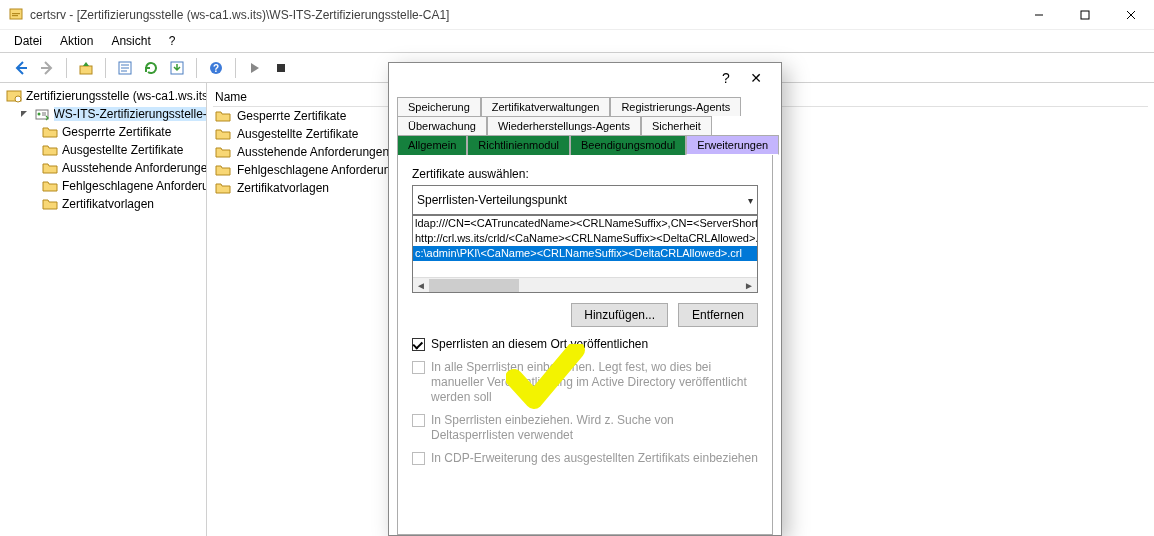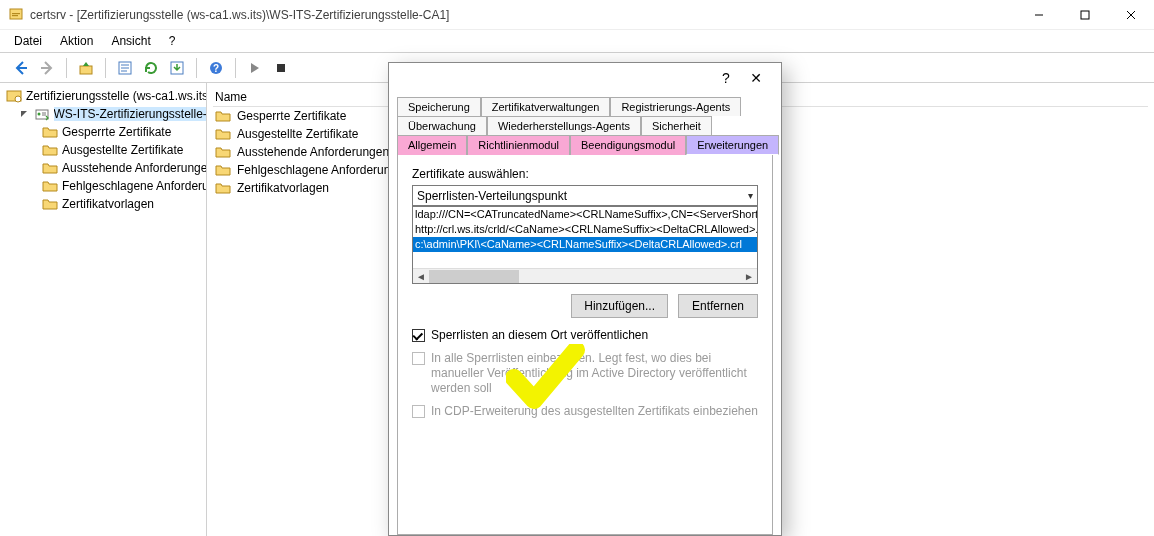--- a/index.html
+++ b/index.html
@@ -155,21 +155,21 @@
   .tab-strip {
     padding: 3px 8px 0 8px;
   }
   .tab-row {
     display: flex;
     gap: 0;
   }
   .tab {
     border: 1px solid #acacac;
     border-bottom: none;
-    background: #f9a8d4;
+    background: #15803d;
     font-size: 11px;
     padding: 3px 10px;
     position: relative;
     top: 1px;
     white-space: nowrap;
   }
   .tab.back { background: #f7f7f7; }
   .tab.active {
     background: #c4b5fd;
     border-bottom: 1px solid #fff;
@@ -179,21 +179,21 @@
     border: 1px solid #acacac;
     margin: 0 8px;
     flex: 1;
     padding: 12px 14px 10px 14px;
     overflow: hidden;
   }
 
   .field-label { margin-bottom: 4px; }
   .select {
     width: 100%;
-    height: 21px;
+    height: 30px;
     border: 1px solid #7a7a7a;
     background: #fff;
     display: flex; align-items: center;
     padding: 0 4px;
     font-size: 12px;
   }
   .select .sel-text { flex: 1; }
   .select .sel-arrow { font-size: 10px; color: #333; }
 
   .desc { margin: 10px 0 6px 0; line-height: 1.35; }
@@ -535,20 +535,24 @@
       <div class="chk-row">
         <span class="chk-box checked"></span>
         <span>Sperrlisten an diesem Ort veröffentlichen</span>
       </div>
       <div class="chk-row disabled">
         <span class="chk-box"></span>
         <span>In alle Sperrlisten einbeziehen. Legt fest, wo dies bei manueller Veröffentlichung im Active Directory veröffentlicht werden soll</span>
       </div>
       <div class="chk-row disabled">
         <span class="chk-box"></span>
+        <span>In Sperrlisten einbeziehen. Wird z. Suche von Deltasperrlisten verwendet</span>
+      </div>
+      <div class="chk-row disabled">
+        <span class="chk-box"></span>
         <span>In CDP-Erweiterung des ausgestellten Zertifikats einbeziehen</span>
       </div>
 
     </div>
   </div>
 </div>
 
 <svg class="annot-check" width="80" height="74" viewBox="0 0 80 74">
   <path d="M8 34 L28 56 L70 6" fill="none" stroke="#f3f300" stroke-width="18" stroke-linecap="round" stroke-linejoin="round"></path>
 </svg>

